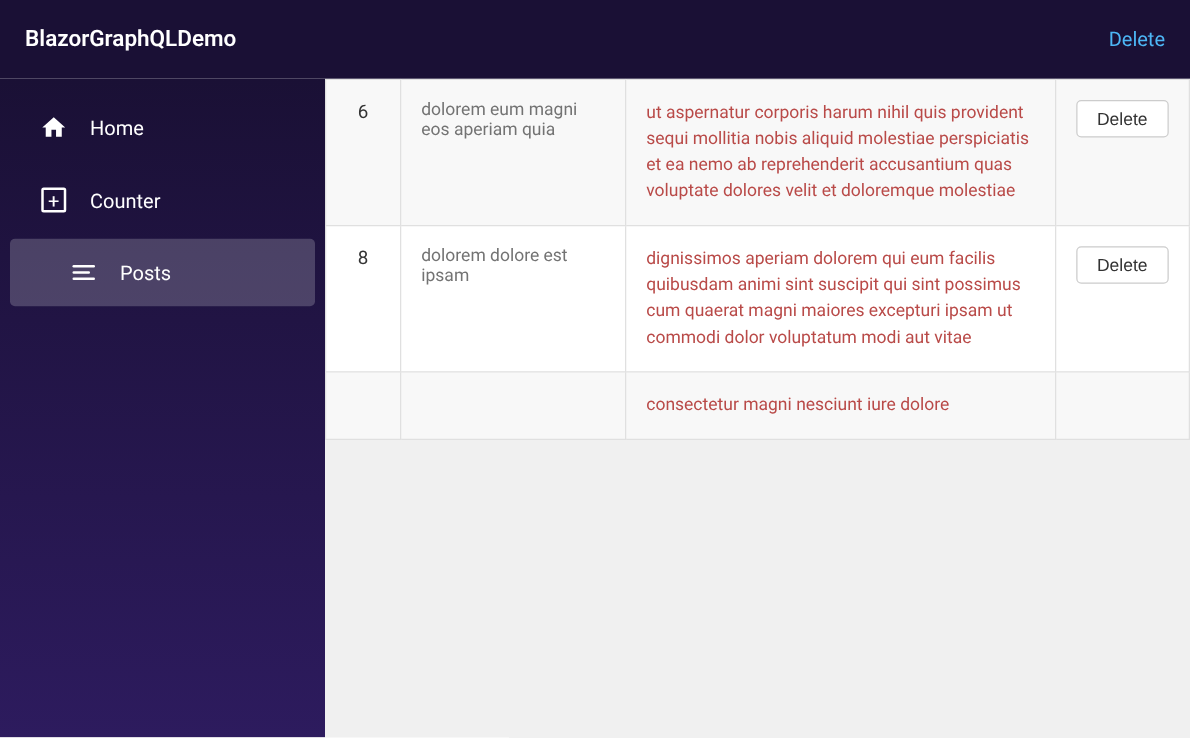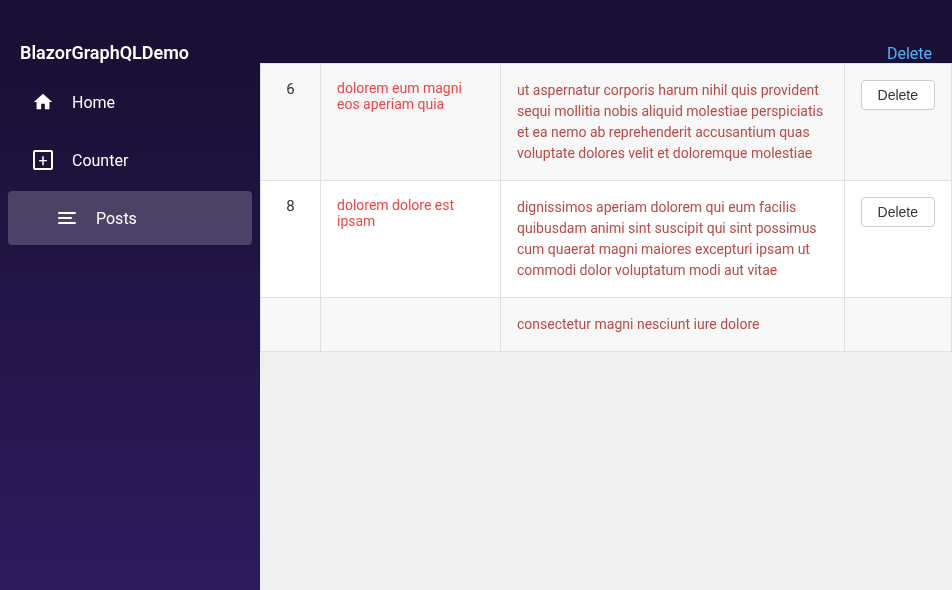--- a/index.html
+++ b/index.html
@@ -1,21 +1,21 @@
 <!DOCTYPE html>
 <html><head>
   <meta charset="utf-8">
   <style>
     * { box-sizing: border-box; margin: 0; padding: 0; }
     body { font-family: -apple-system, BlinkMacSystemFont, 'Segoe UI', Roboto, sans-serif; display: flex; flex-direction: column; height: 590px; overflow: hidden; }
 
     
     .top-nav {
       display: flex;
-      align-items: flex-end;
+      align-items: center;
       justify-content: space-between;
       background: #1a1035;
       color: white;
       padding: 0 20px;
       height: 63px;
       flex-shrink: 0;
     }
     .app-title {
       font-size: 18px;
       font-weight: 600;
@@ -116,21 +116,21 @@
     .cell-id {
       text-align: center;
       width: 60px;
       font-size: 15px;
       color: #333;
       vertical-align: middle;
     }
     .cell-title {
       width: 180px;
       font-size: 14px;
-      color: #ef4444;
+      color: #737373;
       vertical-align: middle;
       margin-left: 44px;
     }
     .cell-body {
       font-size: 14px;
       color: #b94a48;
       line-height: 1.5;
     }
     .cell-action {
       width: 100px;

